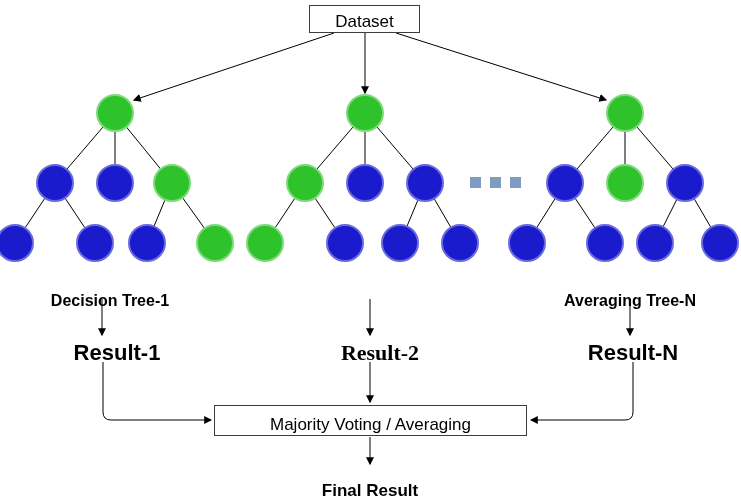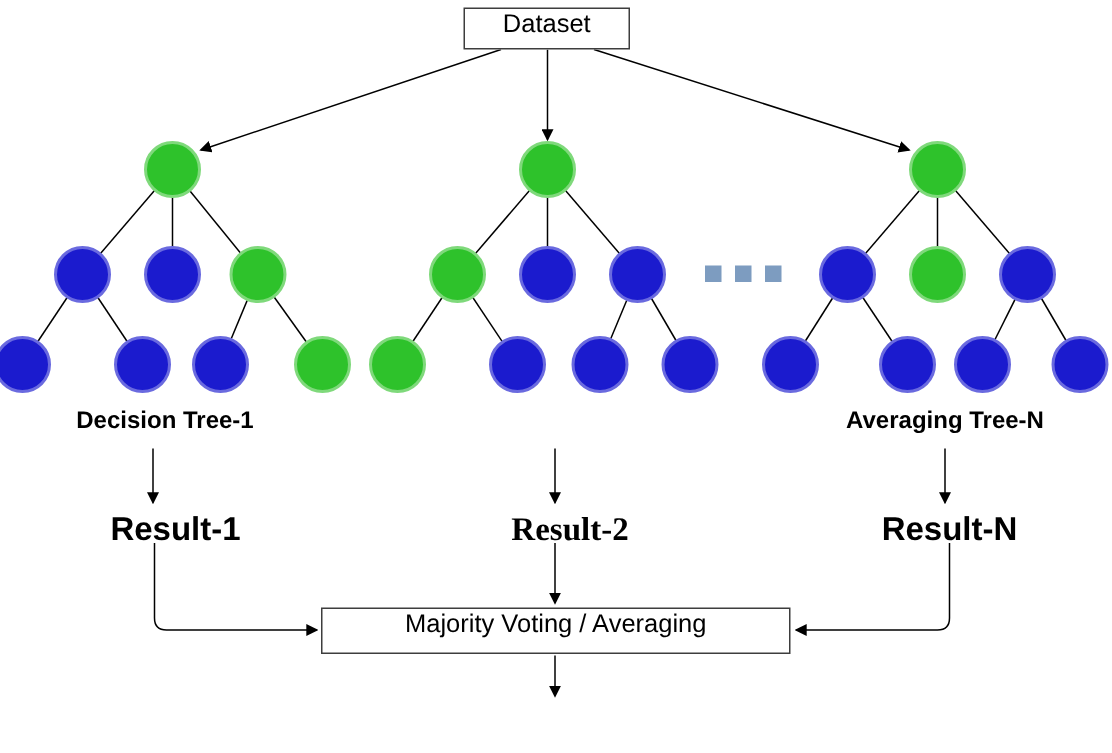--- a/index.html
+++ b/index.html
@@ -11,35 +11,35 @@
     font-family: "Liberation Sans", sans-serif;
     color: #000000;
     overflow: hidden;
   }
   #diagram-svg { position: absolute; left: 0; top: 0; width: 741px; height: 502px; }
   .node-box {
     position: absolute;
     border: 1px solid #3d3d3d;
     background: #ffffff;
     display: flex;
-    align-items: flex-start;
+    align-items: flex-end;
     justify-content: center;
     box-sizing: border-box;
     white-space: nowrap;
   }
   .dataset-box { left: 309px; top: 5px; width: 111px; height: 28px; font-size: 17px; font-weight: 400; }
   .majority-box { left: 214px; top: 405px; width: 313px; height: 31px; font-size: 17px; font-weight: 400; }
   .lbl {
     position: absolute;
     transform: translateX(-50%);
     white-space: nowrap;
     font-weight: 700;
     line-height: 1.1;
   }
-  .tree-lbl { top: 272px; font-size: 16px; }
+  .tree-lbl { top: 292px; font-size: 16px; }
   .result-lbl { top: 341px; font-size: 22px; }
   .final-lbl { top: 482px; font-size: 17px; }
 </style>
 </head>
 <body>
 
 <div id="canvas">
 
   <svg id="diagram-svg" viewBox="0 0 741 502" xmlns="http://www.w3.org/2000/svg">
     <defs>
@@ -137,14 +137,15 @@
   <div class="lbl tree-lbl" style="left:630px;">Averaging Tree-N</div>
 
   <div class="lbl result-lbl" style="left:117px;">Result-1</div>
   <div class="lbl result-lbl" style="left:380px;font-family:Liberation Serif, serif;">Result-2</div>
   <div class="lbl result-lbl" style="left:633px;">Result-N</div>
 
   <div class="node-box majority-box">
     <span>Majority Voting / Averaging</span>
   </div>
 
+  <div class="lbl final-lbl" style="left:370px;">Final Result</div>
 
 </div>
 
 </body></html>

